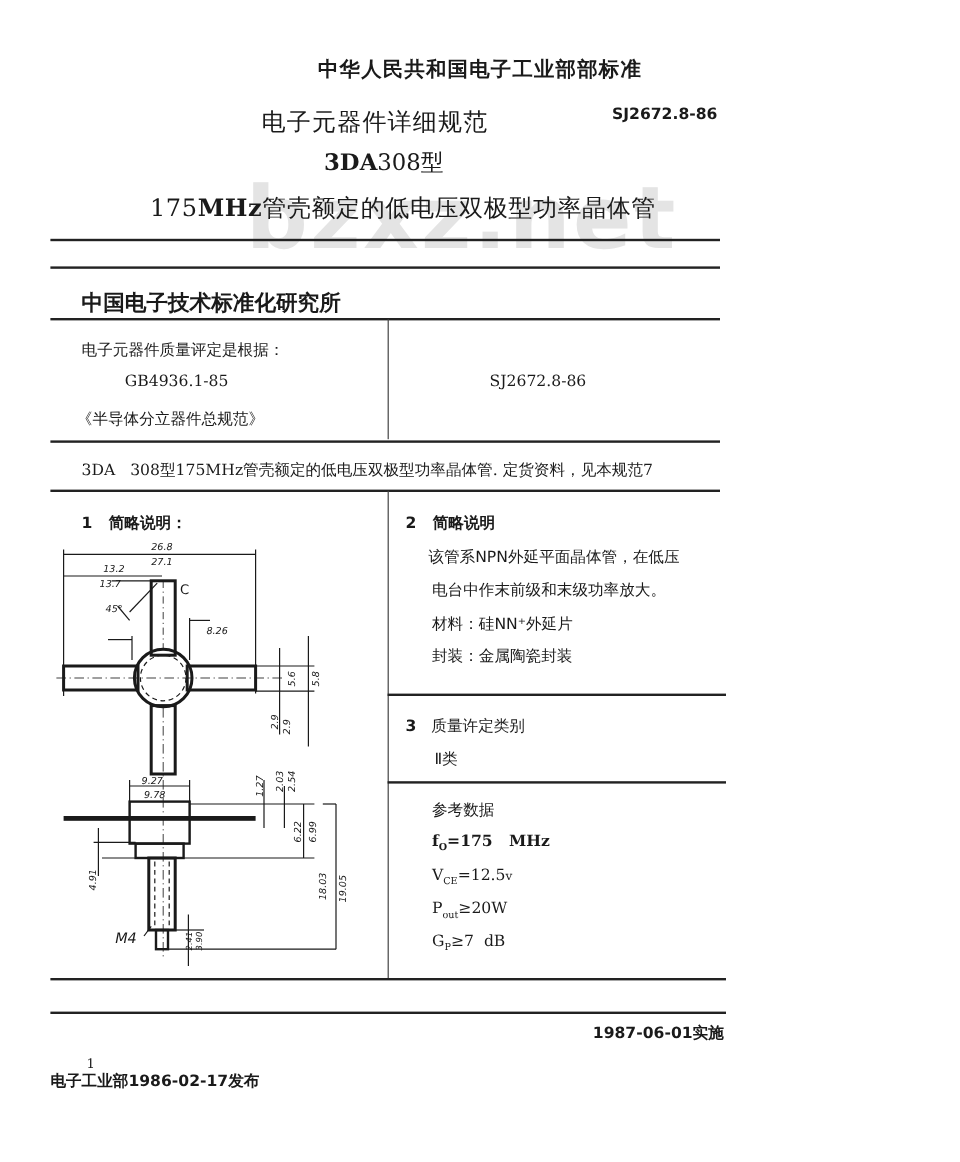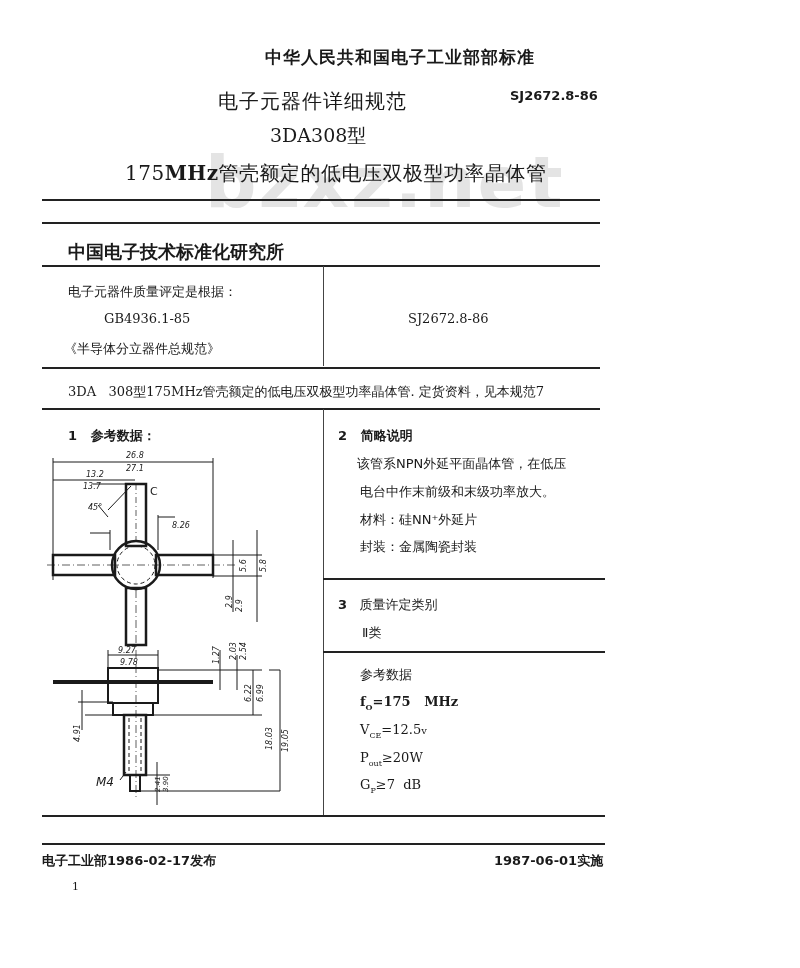--- a/index.html
+++ b/index.html
@@ -7,21 +7,21 @@
   .sans { font-family:"DejaVu Sans","Liberation Sans",sans-serif; }
   .serif { font-family:"DejaVu Serif","Liberation Serif",serif; }
   .hline { position:absolute; height:2px; background:#222; }
   .vline { position:absolute; width:1px; background:#444; }
   .watermark { position:absolute; left:205px; top:140px; font-family:"DejaVu Sans","Liberation Sans",sans-serif; font-weight:bold; font-size:72px; color:#e4e4e4; letter-spacing:2px; z-index:0; }
   .z { position:absolute; z-index:1; }
   .h-std { left:0; width:800px; top:46px; text-align:center; font-size:17px; font-weight:bold; letter-spacing:1px; }
   .h-spec { left:218px; top:88px; font-size:20px; letter-spacing:1px; }
   .h-code { left:510px; top:88px; font-size:13px; font-weight:bold; }
   .h-model { left:270px; top:123px; font-size:19px; }
-  .h-model b { font-weight:normal; }
+  .h-model b { font-weight:bold; }
   .h-title { left:125px; top:160px; font-size:20px; letter-spacing:0.5px;text-align:center; }
   .t13 { font-size:13px; }
   .b { font-weight:bold; }
 </style>
 </head>
 <body>
 
 <div class="watermark">bzxz.net</div>
 
 <div class="z h-std sans">中华人民共和国电子工业部部标准</div>
@@ -43,21 +43,21 @@
 <div class="z sans t13" style="left:64px;top:340px;">《半导体分立器件总规范》</div>
 <div class="z serif t13" style="left:408px;top:311px;">SJ2672.8-86</div>
 
 <div class="hline" style="left:42px;width:558px;top:367px;"></div>
 
 <div class="z serif t13" style="left:68px;top:383px;white-space:pre;">3DA   308型175MHz管壳额定的低电压双极型功率晶体管. 定货资料，见本规范7</div>
 
 <div class="hline" style="left:42px;width:558px;top:408px;"></div>
 <div class="vline" style="left:323px;top:409px;height:407px;"></div>
 
-<div class="z sans b t13" style="left:68px;top:427px;"><span>1</span>&nbsp;&nbsp;&nbsp;<span>参考数据：</span></div>
+<div class="z sans b t13" style="left:68px;top:427px;"><span>1</span>&nbsp;&nbsp;&nbsp;<span>简略说明：</span></div>
 
 <svg class="z" style="left:40px;top:440px;" width="250" height="370" viewBox="40 440 250 370">
   <g stroke="#1a1a1a" fill="none" stroke-width="1">
 
     <line x1="53" y1="462" x2="213" y2="462"></line>
     <line x1="53" y1="480" x2="135" y2="480"></line>
     <line x1="53" y1="458" x2="53" y2="580"></line>
     <line x1="213" y1="458" x2="213" y2="578"></line>
     <line x1="93" y1="484" x2="135" y2="484"></line>
 
@@ -157,15 +157,15 @@
 
 <div class="z sans t13" style="left:360px;top:666px;">参考数据</div>
 <div class="z serif t13" style="left:360px;top:694px;font-weight:bold;"><span>f</span><sub style="font-size:8px">O</sub><span>=</span><span>175</span>&nbsp;&nbsp;&nbsp;<span>MHz</span></div>
 <div class="z serif t13" style="left:360px;top:722px;"><span>V</span><sub style="font-size:8px">CE</sub><span>=</span><span>12.5</span><span style="font-size:10px">v</span></div>
 <div class="z serif t13" style="left:360px;top:750px;"><span>P</span><sub style="font-size:8px">out</sub><span>≥</span><span>20</span><span>W</span></div>
 <div class="z serif t13" style="left:360px;top:777px;"><span>G</span><sub style="font-size:8px">P</sub><span>≥</span><span>7</span>&nbsp;&nbsp;<span>dB</span></div>
 
 <div class="hline" style="left:42px;width:563px;top:815px;"></div>
 <div class="hline" style="left:42px;width:563px;top:843px;height:1.5px;"></div>
 
-<div class="z sans b t13" style="left:42px;top:852px;">电子工业部1986-02-17发布</div>
+<div class="z sans b t13" style="left:42px;top:892px;">电子工业部1986-02-17发布</div>
 <div class="z sans b t13" style="left:494px;top:852px;">1987-06-01实施</div>
 <div class="z serif" style="left:72px;top:880px;font-size:11px;">1</div>
 
 </body></html>

